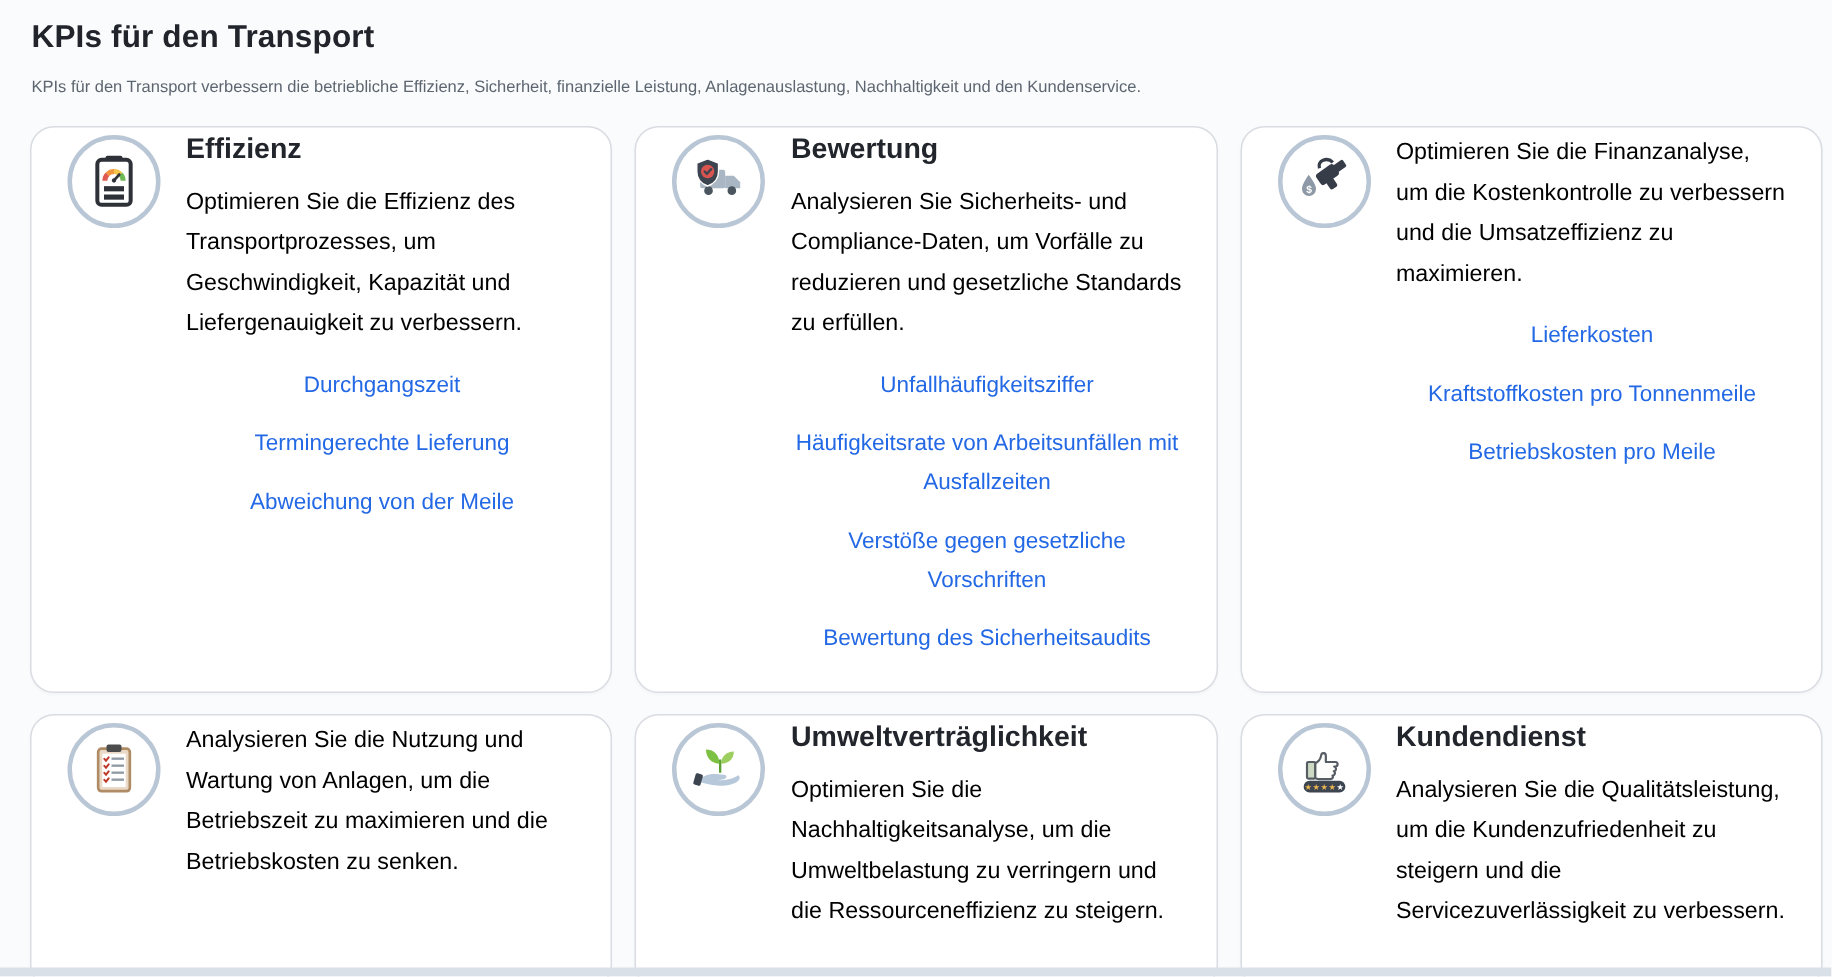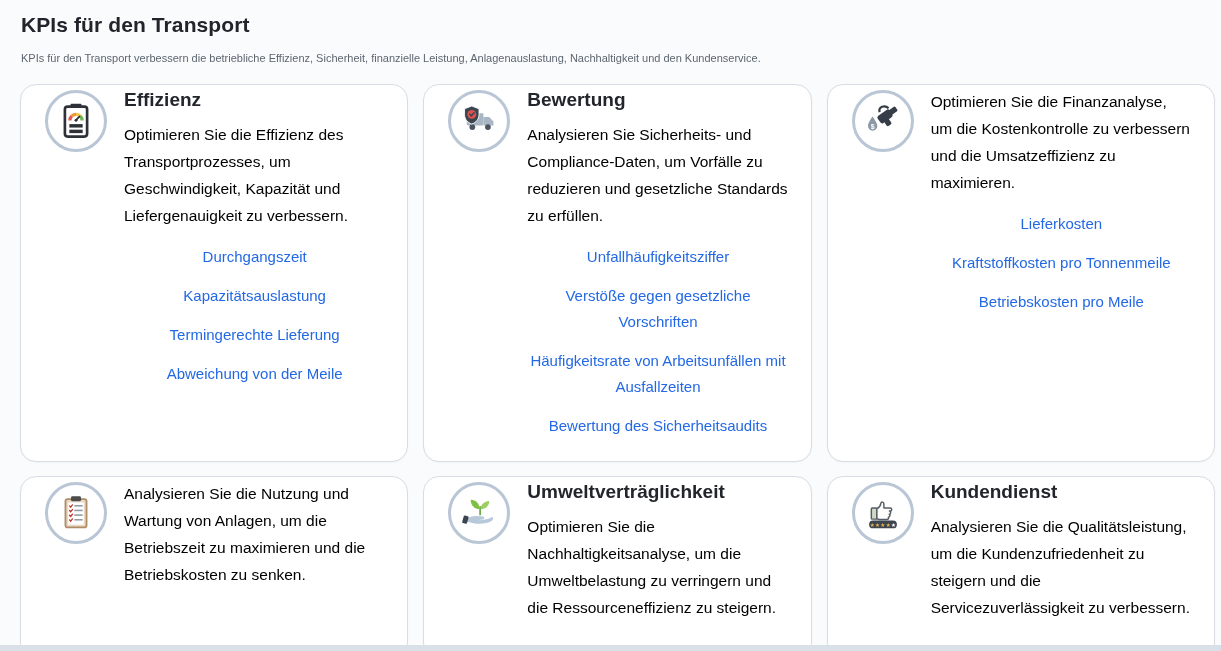--- a/index.html
+++ b/index.html
@@ -94,21 +94,20 @@
         <circle cx="18" cy="17.4" r="1.3" fill="#2e3138"></circle>
         <rect x="12" y="20.8" width="12" height="3.1" fill="#2e3138"></rect>
         <rect x="12" y="25.8" width="12" height="3.1" fill="#2e3138"></rect>
       </svg>
     </div>
     <div class="card-body">
       <div class="card-title">Effizienz</div>
       <p class="card-desc">Optimieren Sie die Effizienz des Transportprozesses, um Geschwindigkeit, Kapazität und Liefergenauigkeit zu verbessern.</p>
       <div class="links">
         <a class="kpi-link">Durchgangszeit</a>
-        <a class="kpi-link">Kapazitätsauslastung</a>
         <a class="kpi-link">Termingerechte Lieferung</a>
         <a class="kpi-link">Abweichung von der Meile</a>
       </div>
     </div>
   </div>
 
   <div class="card">
     <div class="icon-ring">
       <svg width="40" height="40" viewBox="0 0 36 36">
         <rect x="7" y="11" width="15" height="11" rx="1.2" fill="#a9b6c3"></rect>
@@ -118,22 +117,22 @@
         <path d="M11.5 4.5 L18 7 V12.2 C18 16.8 14.8 19.6 11.5 20.7 C8.2 19.6 5 16.8 5 12.2 V7 Z" fill="#3c4450" stroke="#fff" stroke-width="0.8"></path>
         <circle cx="11.5" cy="12" r="4" fill="#d9534f"></circle>
         <path d="M9.7 12 l1.3 1.4 l2.6 -2.8" stroke="#3c4450" stroke-width="1.4" fill="none" stroke-linecap="round"></path>
       </svg>
     </div>
     <div class="card-body">
       <div class="card-title">Bewertung</div>
       <p class="card-desc">Analysieren Sie Sicherheits- und Compliance-Daten, um Vorfälle zu reduzieren und gesetzliche Standards zu erfüllen.</p>
       <div class="links">
         <a class="kpi-link">Unfallhäufigkeitsziffer</a>
+        <a class="kpi-link">Häufigkeitsrate von Arbeitsunfällen mit Ausfallzeiten</a>
         <a class="kpi-link">Verstöße gegen gesetzliche Vorschriften</a>
-        <a class="kpi-link">Häufigkeitsrate von Arbeitsunfällen mit Ausfallzeiten</a>
         <a class="kpi-link">Bewertung des Sicherheitsaudits</a>
       </div>
     </div>
   </div>
 
   <div class="card">
     <div class="icon-ring">
       <svg width="40" height="40" viewBox="0 0 36 36">
         <path d="M15 10 C13.5 5.5 19.5 3 23 6.5" stroke="#363d49" stroke-width="2" fill="none"></path>
         <g transform="rotate(-35 21 13)">

